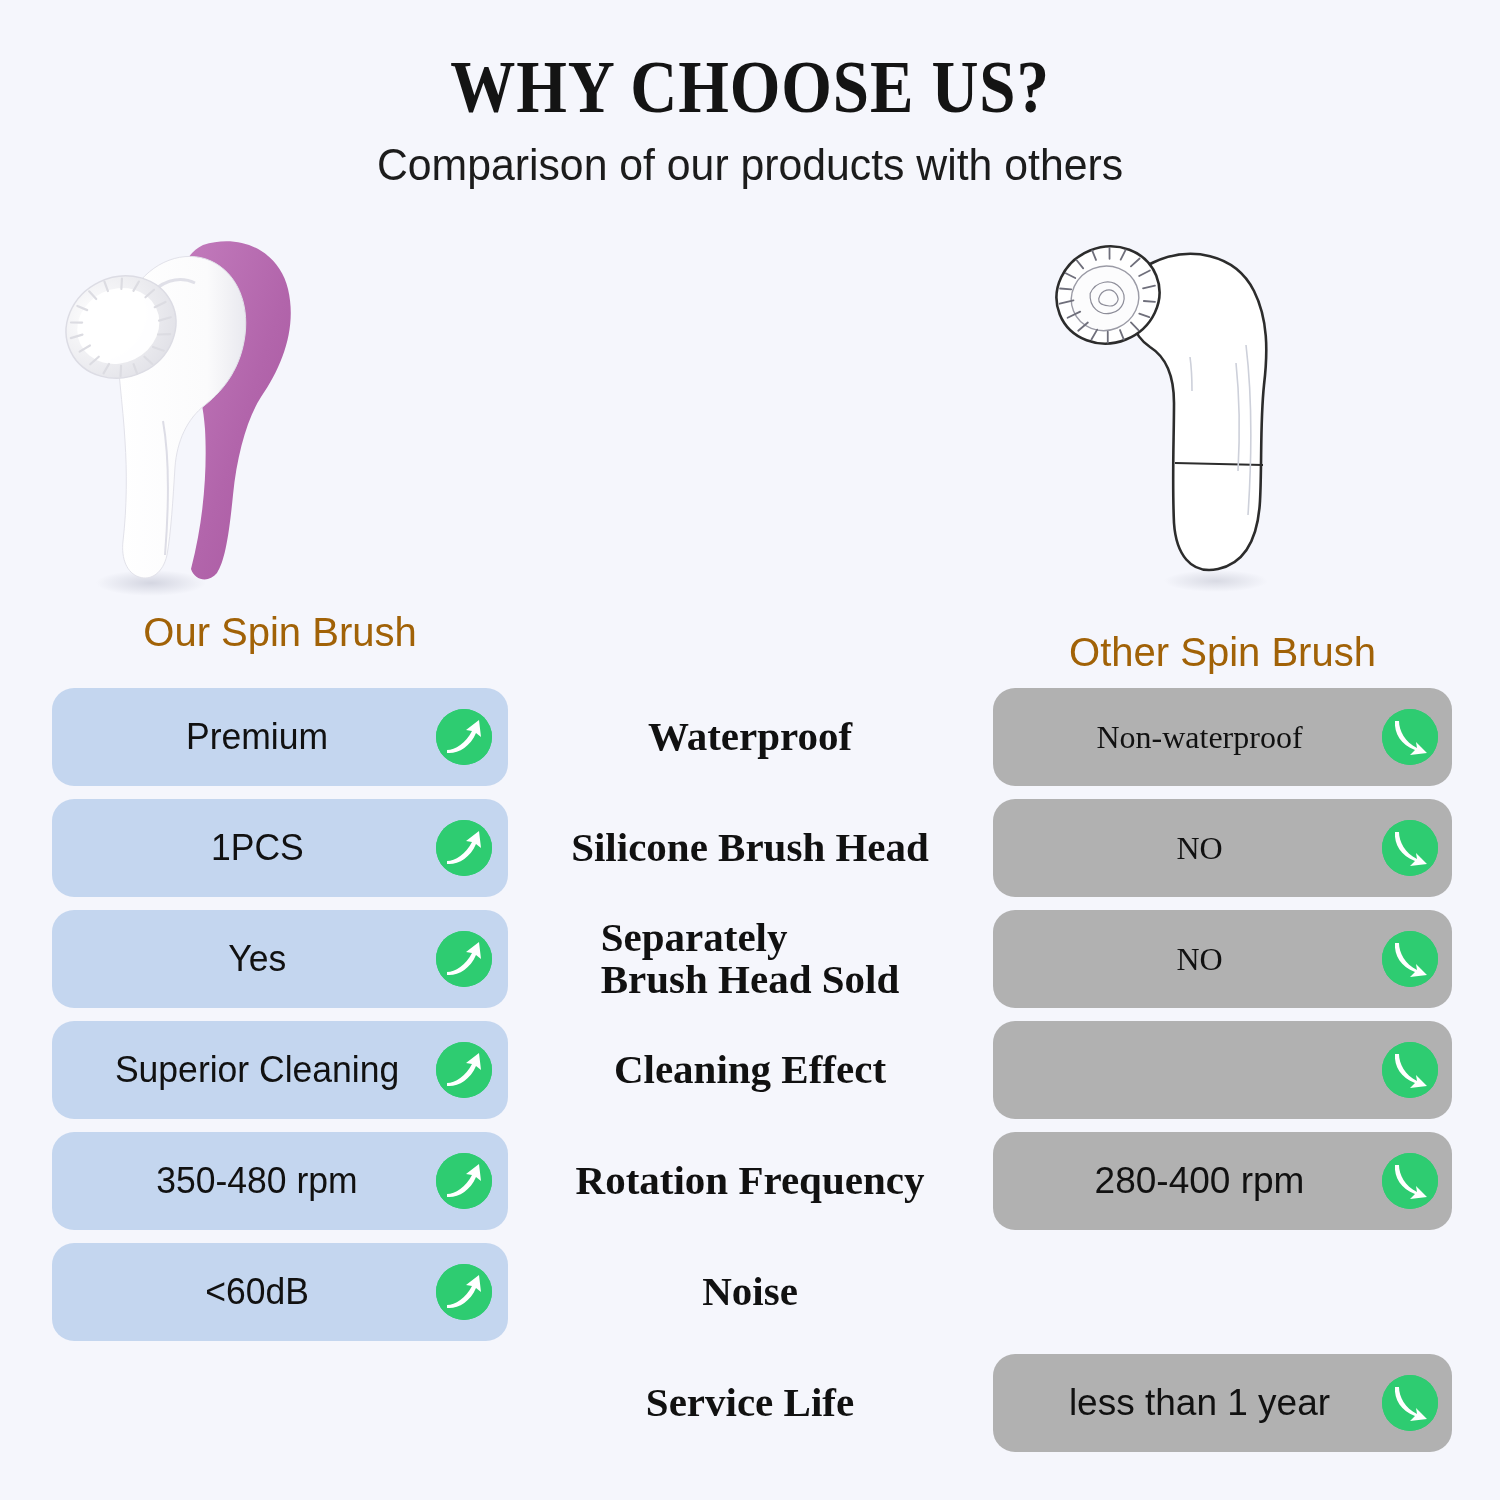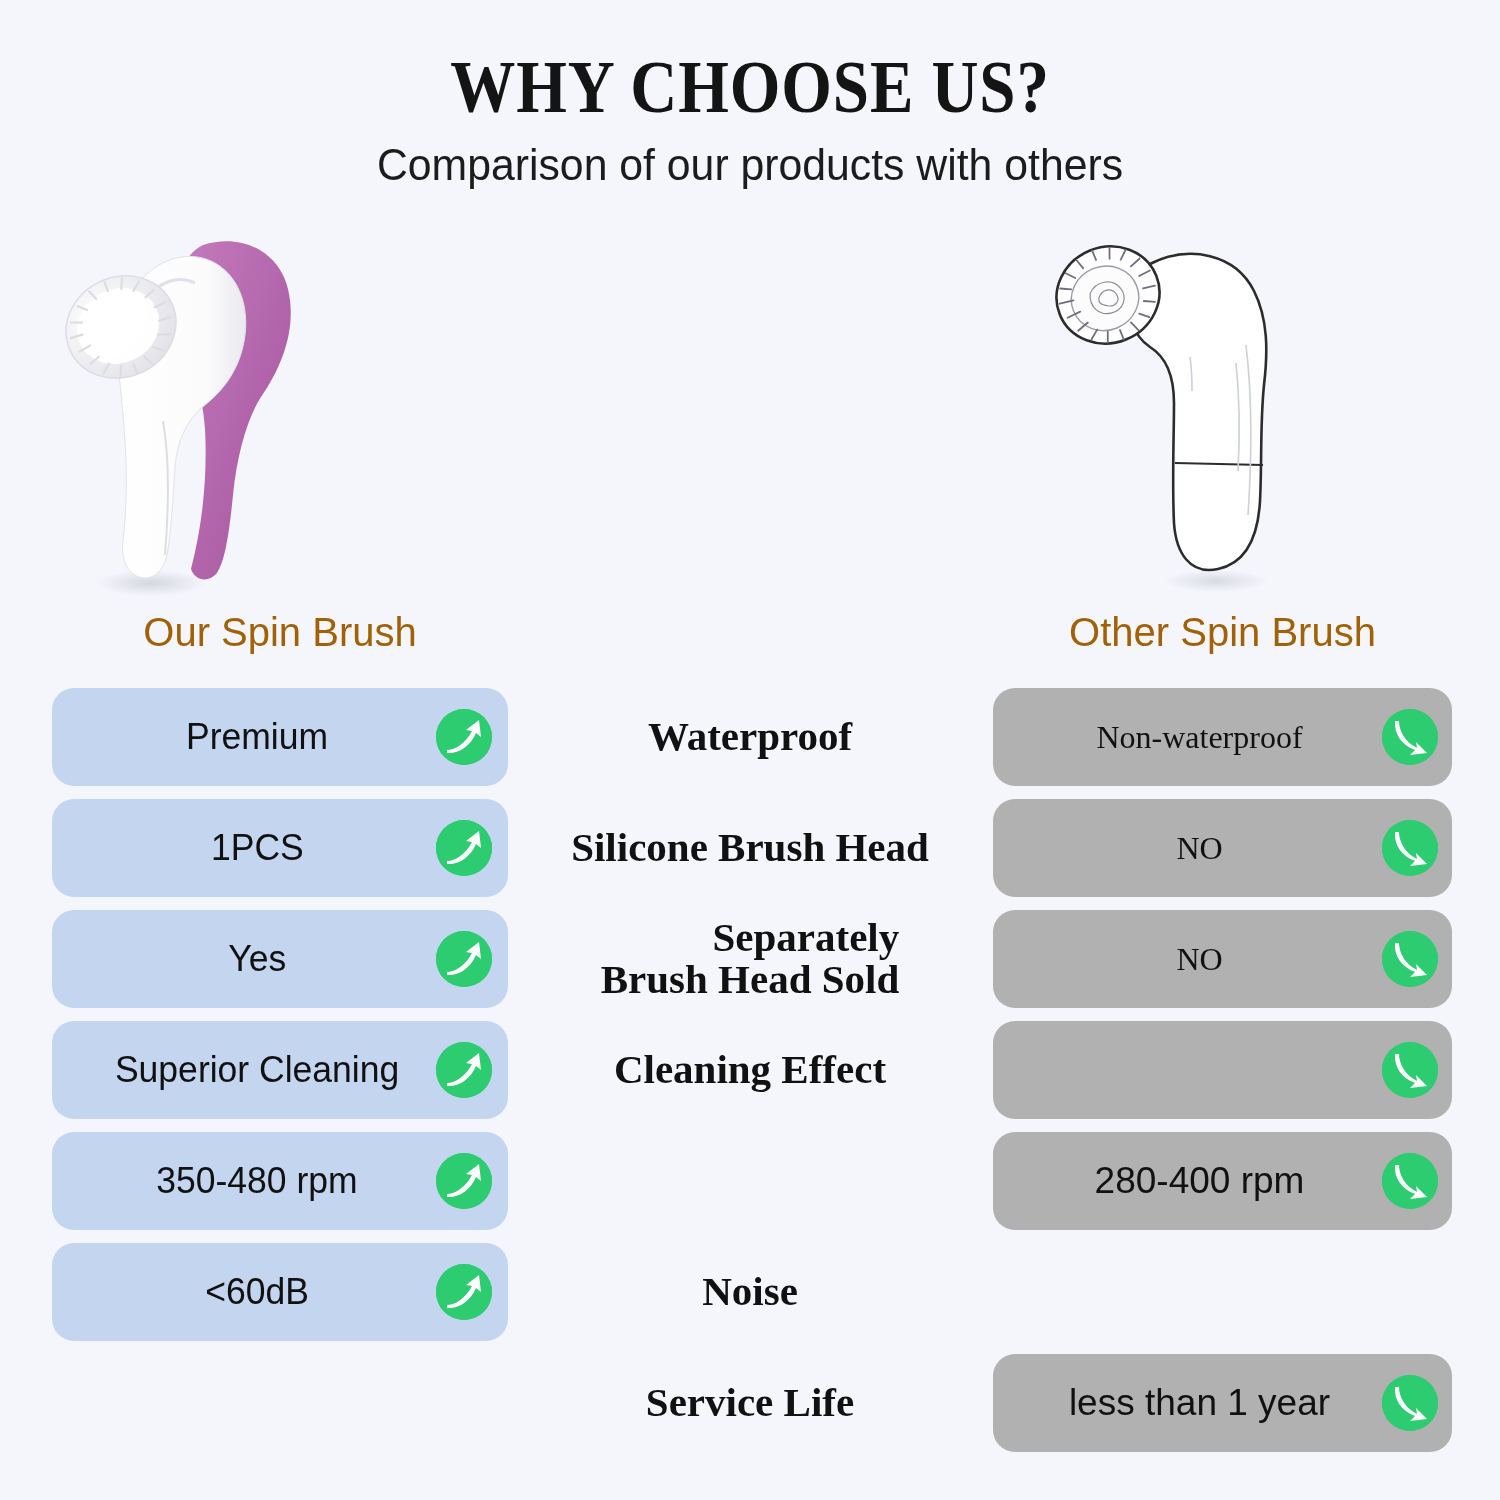--- a/index.html
+++ b/index.html
@@ -65,21 +65,21 @@
   .caption {
     position: absolute;
     font-family: "Liberation Sans", sans-serif;
     font-size: 40px;
     color: #a16207;
     top: 608px;
     text-align: center;
     line-height: 1.2;
   }
   .caption-left  { left: 52px;  width: 456px; }
-  .caption-right { left: 993px; width: 459px; }
+  .caption-right { left: 993px; width: 459px; margin-top: 20px; }
 
   
   .table {
     position: absolute;
     top: 688px; left: 0;
     width: 1288px;
   }
   .row {
     position: relative;
     height: 98px;
@@ -145,21 +145,21 @@
   
   .feature {
     position: absolute;
     left: 520px;
     width: 460px;
     top: 0;
     height: 98px;
     display: flex;
     align-items: center;
     justify-content: center;
-    text-align: right;
+    text-align: left;
     font-family: "Liberation Serif", serif;
     font-weight: bold;
     font-size: 41px;
     line-height: 1.02;
     color: #111;
   }
   .feature span { display: block; }
 </style>
 </head>
 <body>
@@ -403,20 +403,25 @@
     <div class="row">
       <div class="pill pill-left">
         <span class="pill-text">350-480 rpm</span>
         <span class="badge badge-left">
           <svg viewBox="0 0 56 56">
             <circle cx="28" cy="28" r="28" fill="#2ecc71"></circle>
             <path d="M11 41 C19 41 30 34 36 22 L30 21 L43 11 L45 28 L40 24 C34 38 22 45 11 44 Z" fill="#ffffff"></path>
           </svg>
         </span>
       </div>
+      <div class="feature">
+        <div>
+          <span>Rotation Frequency</span>
+        </div>
+      </div>
       <div class="pill pill-right">
         <span class="pill-text sans">280-400 rpm</span>
         <span class="badge badge-right">
           <svg viewBox="0 0 56 56">
             <circle cx="28" cy="28" r="28" fill="#2ecc71"></circle>
             <path d="M17 12 C17 22 23 33 35 39 L34 33 L45 44 L28 46 L33 41 C19 36 12 24 13 12 Z" fill="#ffffff"></path>
           </svg>
         </span>
       </div>
     </div>

